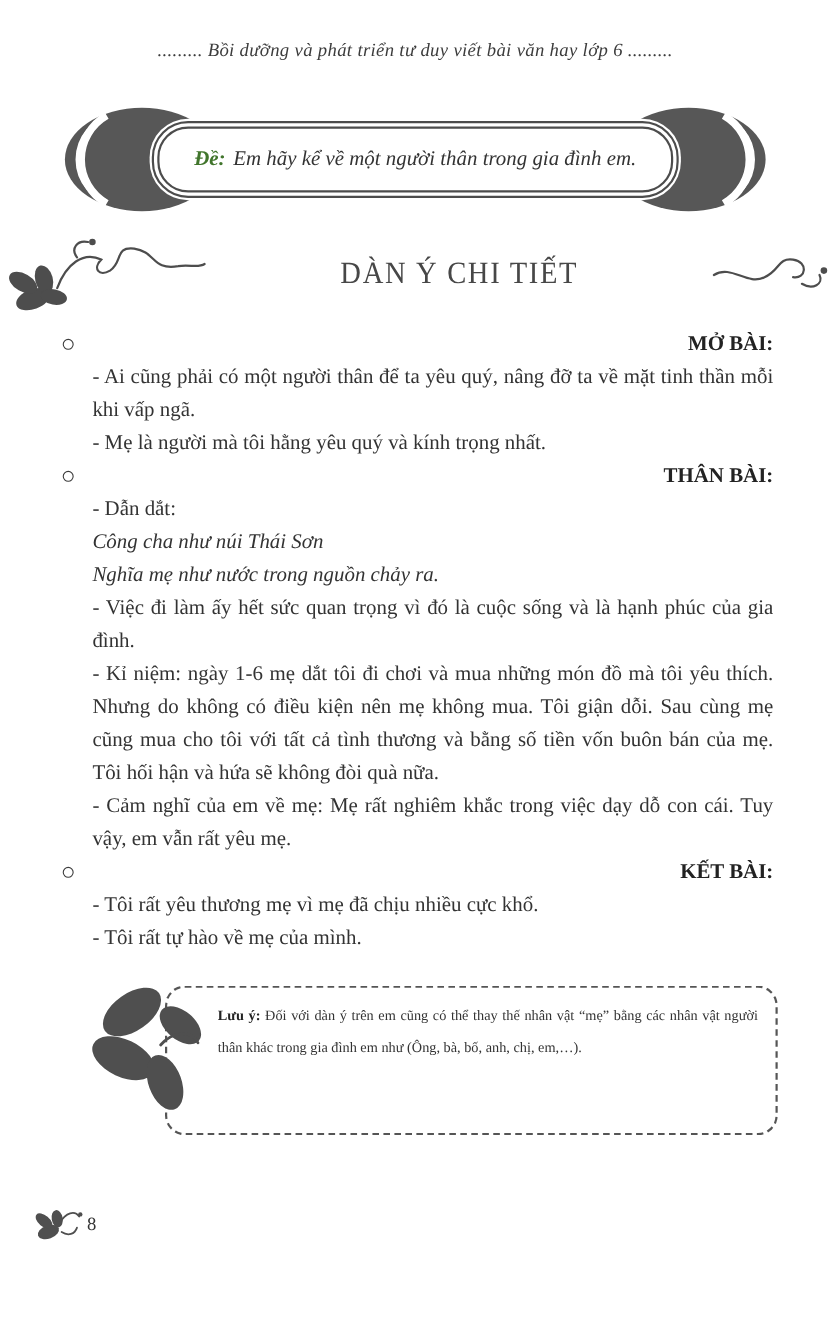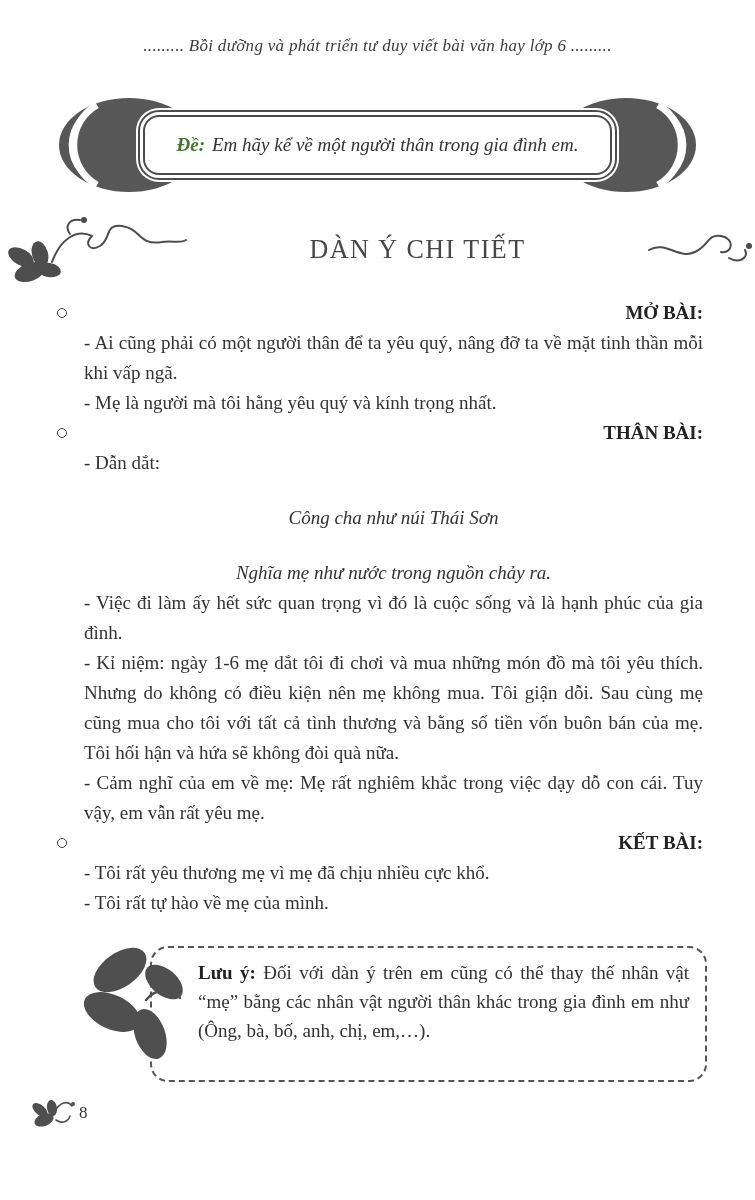--- a/index.html
+++ b/index.html
@@ -11,47 +11,47 @@
     padding-top:36px;text-align:center;font-style:italic;
     font-size:17px;color:#3c3c3c;letter-spacing:.3px;
   }
   
   .topic-banner{position:relative;height:98px;margin:40px 57px 0;}
   .ornament{position:absolute;top:0;width:150px;height:98px;}
   .ornament.left{left:0;}
   .ornament.right{right:0;transform:scaleX(-1);}
   .topic-box{
     position:absolute;left:86px;right:86px;top:19px;bottom:19px;background:#fff;
-    border:2px solid #4c4c4c;border-radius:16px;
+    border:2px solid #4c4c4c;border-radius:28px;
     box-shadow:0 0 0 7px #fff;outline:2px solid #4c4c4c;outline-offset:3px;
     display:flex;align-items:center;justify-content:center;
     font-style:italic;font-size:19px;z-index:2;white-space:nowrap;
   }
   .topic-label{font-weight:bold;color:#41752c;margin-right:7px;}
   .topic-text{color:#333;}
   
   .title-row{display:flex;align-items:center;justify-content:space-between;margin-top:14px;height:82px;gap:8px;}
   .section-title{
     font-size:26px;letter-spacing:1.5px;color:#474747;white-space:nowrap;
     transform:scaleY(1.08);font-family:"Liberation Serif", serif;
   }
   
   .content{padding:8px 52px 0 84px;font-size:19px;line-height:30px;}
   .heading-row{position:relative;font-weight:bold;color:#222;text-align:right;}
   .bullet{
     position:absolute;left:-27px;top:10px;width:10px;height:10px;
     border:1.6px solid #3c3c3c;border-radius:50%;box-sizing:border-box;
   }
   .content p{margin:0;text-align:justify;}
-  .content p.verse{text-align:center;font-style:italic;margin-top:25px;}
+  .content p.verse{font-style:italic;}
   
   .note-wrap{position:relative;margin:28px 48px 0 150px;}
   .note-box{
     border:2px dashed #555;border-radius:18px;min-height:110px;
-    padding:10px 16px 12px 46px;font-size:19px;line-height:29px;text-align:justify;
+    padding:10px 16px 12px 46px;font-size:13px;line-height:29px;text-align:justify;
   }
   .note-label{font-weight:bold;color:#222;}
   .note-flower{position:absolute;left:-68px;top:-6px;z-index:3;}
   
   .footer{position:absolute;left:32px;top:1090px;display:flex;align-items:flex-end;gap:3px;}
   .page-number{font-size:17px;color:#333;padding-bottom:9px;}
 </style>
 </head>
 <body>
 

